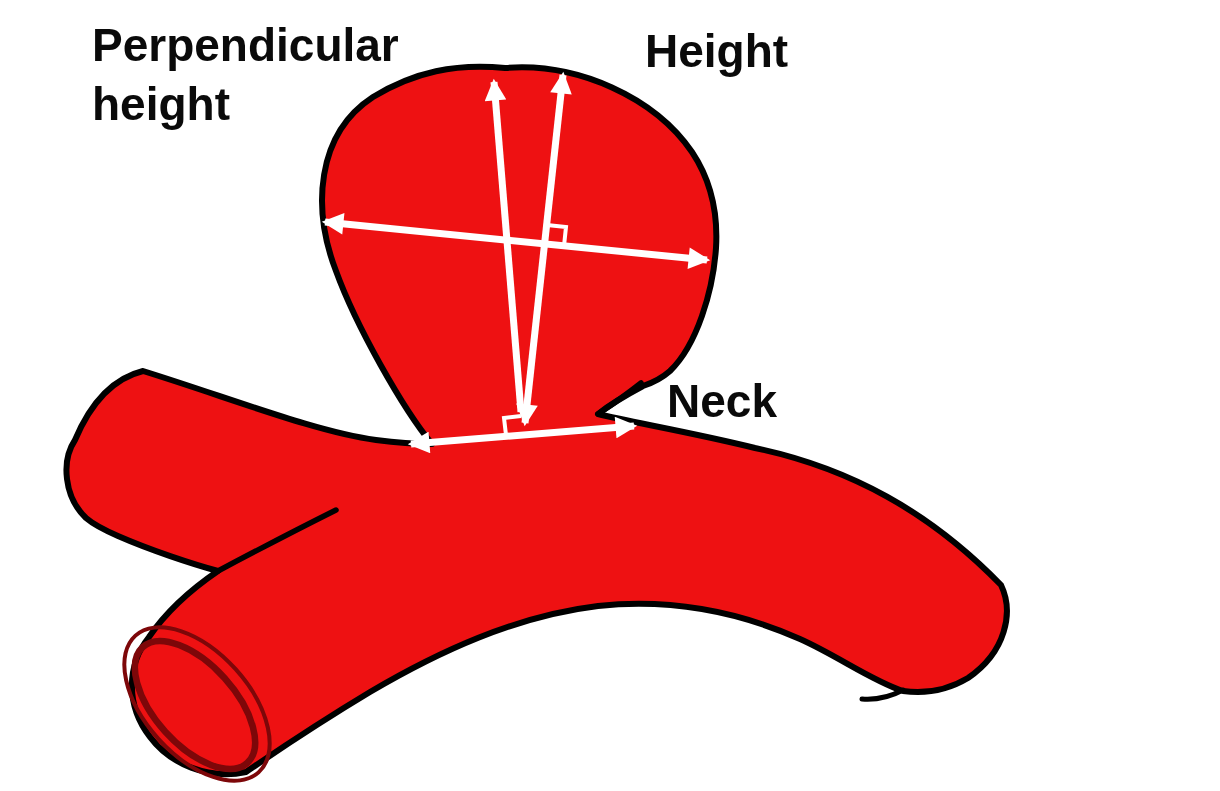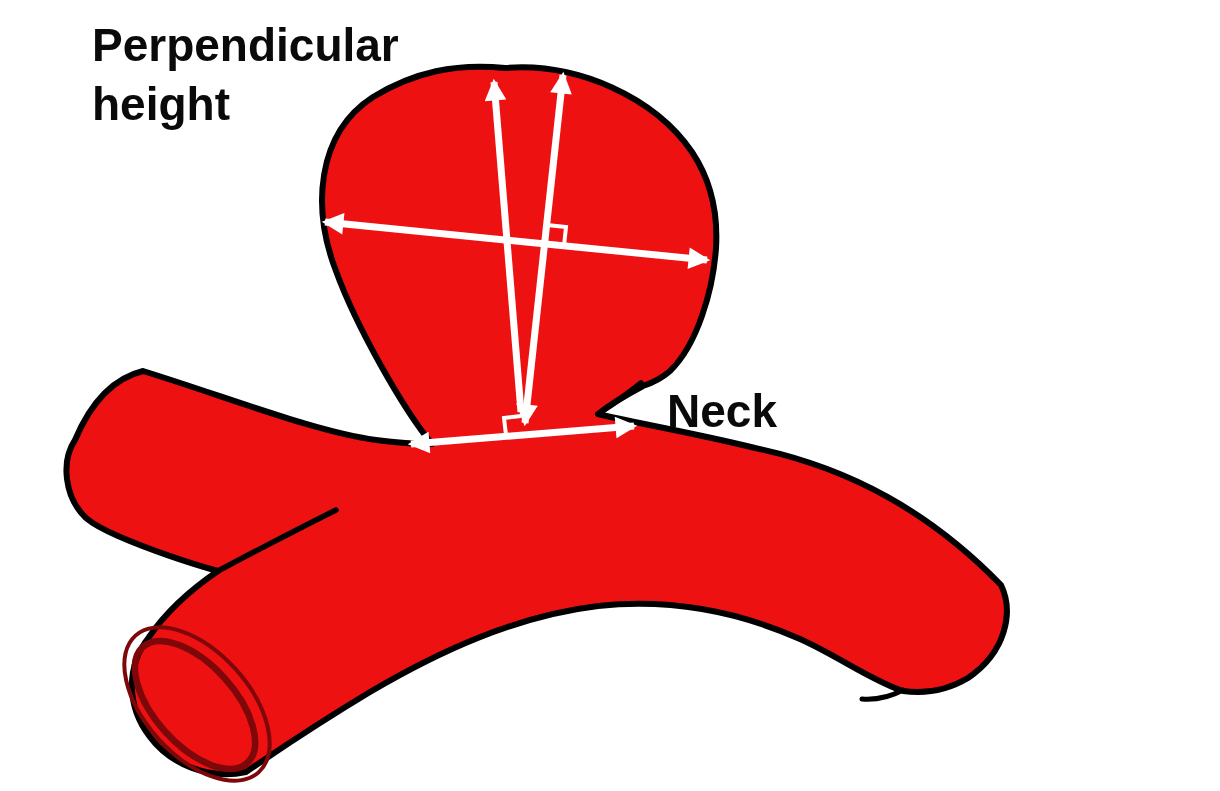--- a/index.html
+++ b/index.html
@@ -28,21 +28,21 @@
     font-weight: bold;
     font-size: 46px;
     line-height: 59px;
     letter-spacing: 0px;
     white-space: pre-line;
     user-select: none;
   }
   .label-perp   { left: 92px;  top: 16px; width: 400px; }
   .label-height { left: 645px; top: 22px; }
   .label-width  { left: 730px; top: 236px; }
-  .label-neck   { left: 667px; top: 382px; }
+  .label-neck   { left: 667px; top: 372px; }
 </style>
 </head>
 <body>
 
 <div class="stage">
 
   <svg viewBox="0 0 1220 791" aria-hidden="true">
     <defs>
       <marker id="ah" viewBox="0 0 10 10" refX="8.5" refY="5" markerUnits="strokeWidth" markerWidth="3.6" markerHeight="3.1" orient="auto-start-reverse">
         <path d="M 0 0 L 10 5 L 0 10 Z" fill="#ffffff"></path>
@@ -93,16 +93,17 @@
     <line x1="494" y1="82" x2="521" y2="412" stroke="#ffffff" stroke-width="7" marker-start="url(#ah)"></line>
 
     <line x1="411" y1="444" x2="634" y2="426" stroke="#ffffff" stroke-width="7" marker-start="url(#ah)" marker-end="url(#ah)"></line>
 
     <polyline points="547,225 566,227 564,246" fill="none" stroke="#ffffff" stroke-width="4"></polyline>
     <polyline points="521,416 504,418 506,435" fill="none" stroke="#ffffff" stroke-width="4"></polyline>
   </svg>
 
   <div class="diagram-label label-perp">Perpendicular height</div>
 
+  <div class="diagram-label label-height">Height</div>
 
 
   <div class="diagram-label label-neck">Neck</div>
 </div>
 
 </body></html>

